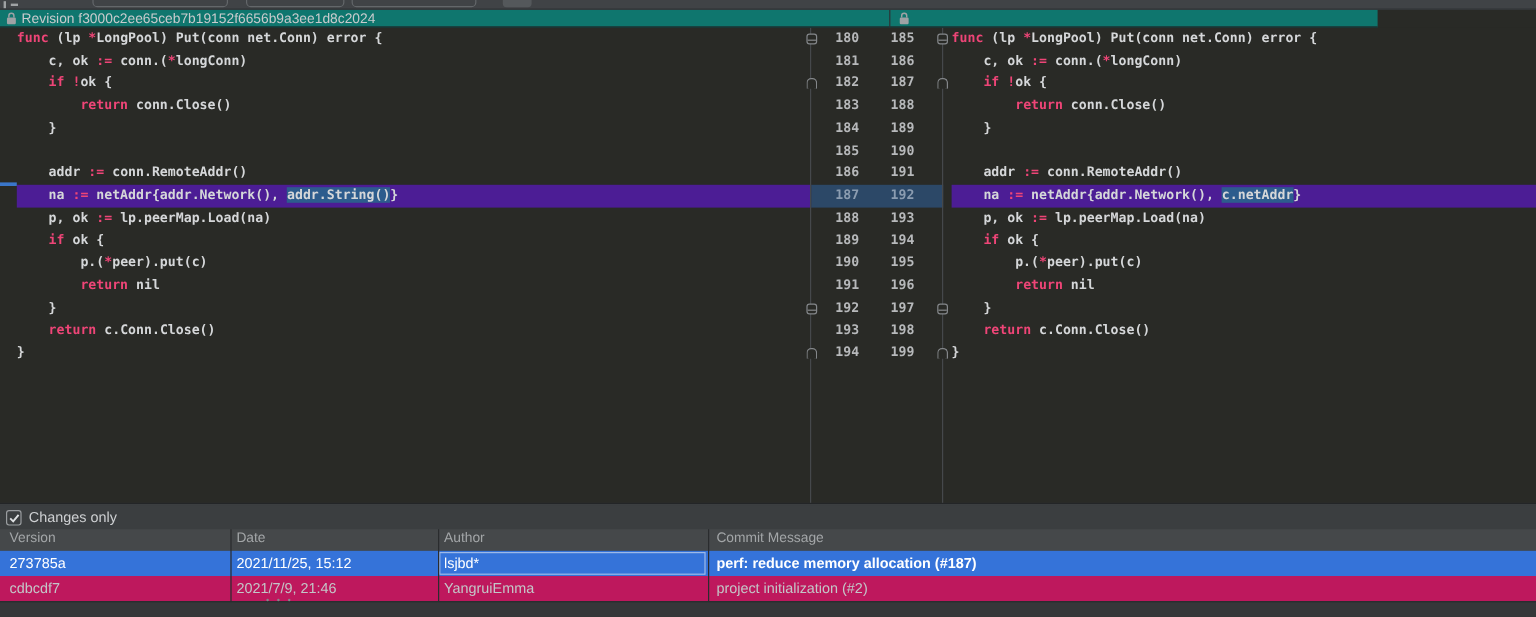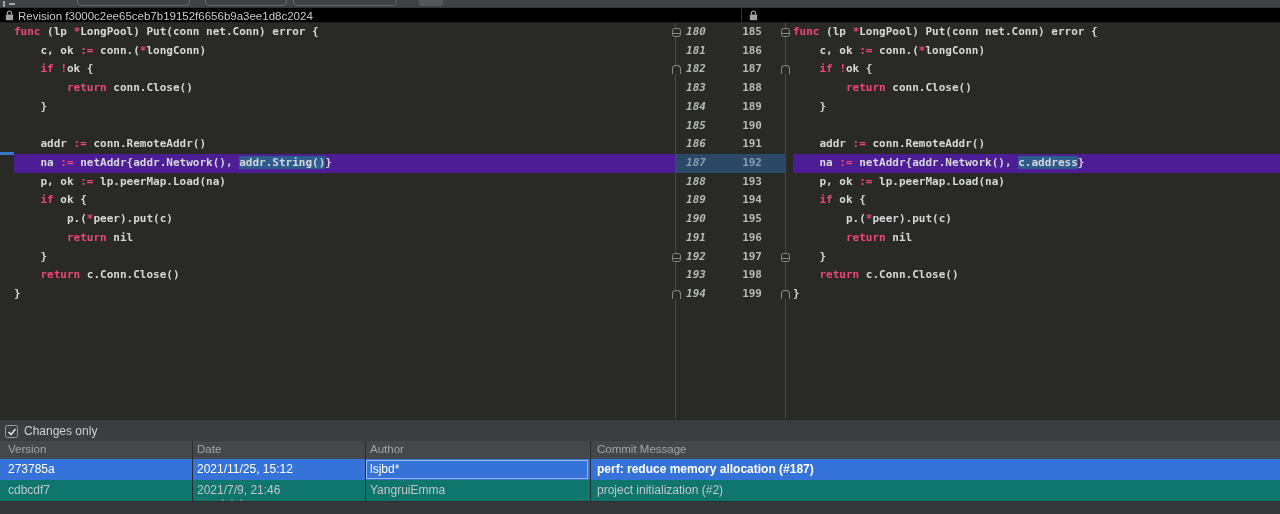--- a/index.html
+++ b/index.html
@@ -7,58 +7,58 @@
   body { position:relative; font-family:"Liberation Sans", sans-serif; }
 
   
   .top-strip { position:absolute; left:0; top:0; width:1280px; height:8px; background:#404346; border-bottom:1px solid #333639; z-index:5; overflow:hidden; }
   .cut-field { position:absolute; top:-13px; height:19px; border:1px solid #63676a; border-radius:4px; background:#404346; }
   .cut-btn { position:absolute; top:-7px; width:24px; height:13px; border-radius:3px; background:#54585b; }
   .cut-filter { position:absolute; top:1px; width:16px; height:7px; }
   .cut-filter span { position:absolute; background:#9fa2a4; }
 
   
-  .pane-headers { position:absolute; left:0; top:8px; width:1280px; height:15px; background:#000000; border-bottom:1px solid #1f2123; z-index:4; }
+  .pane-headers { position:absolute; left:0; top:8px; width:1148px; height:15px; background:#0f766e; border-bottom:1px solid #1f2123; z-index:4; }
   .rev-title { position:absolute; top:0; height:15px; display:flex; align-items:center; gap:4px; color:#c9cbcd; font-size:11.5px; }
   .rev-title.left  { left:5px; }
   .rev-title.right { left:741px; padding-left:7px; border-left:1px solid #2f3235; }
   .lock-svg { width:9px; height:11px; flex:0 0 auto; }
 
   
   .diff-area { position:absolute; left:0; top:23px; width:1280px; height:396px; background:#292a26; }
   .hairline { position:absolute; top:0; height:396px; width:1px; background:#45484b; z-index:2; }
   .code-pane { position:absolute; top:0; font:700 11px "DejaVu Sans Mono", monospace; color:#d5d7d9; }
   .code-line { height:18.73px; line-height:18.73px; white-space:pre; }
   .code-line.sel { background:#4c1d95; }
   .code-line .k { color:#ee4577; }
   .code-line .h { background:#2d5c8d; }
   .gutter { position:absolute; left:676px; top:0; width:110px; font:700 11px "DejaVu Sans Mono", monospace; z-index:1; }
   .gutter-row { height:18.73px; line-height:18.73px; display:flex; color:#b7b9bb; }
   .gutter-row.sel { background:#2c4867; color:#8b9cb0; }
-  .gutter-row .n1 { width:40px; text-align:center;font-style:italic; }
+  .gutter-row .n1 { width:40px; text-align:right; }
   .gutter-row .n2 { width:46px; text-align:right; }
   .change-dash { position:absolute; left:0; top:129px; width:14px; height:3px; background:#3a76c9; z-index:3; }
   .fold-marker { position:absolute; width:9px; z-index:3; background:#292a26; border:1px solid #84878a; }
   .fold-marker.box { height:9px; border-radius:2.5px; }
   .fold-marker.box::after { content:""; position:absolute; left:0; right:0; top:4px; height:1px; background:#84878a; }
   .fold-marker.arch { height:9px; border-bottom:none; border-radius:4px 4px 0 0; }
 
   
   .bottom-panel { position:absolute; left:0; top:419px; width:1280px; height:95px; background:#3b3e40; border-top:1px solid #232527; }
   .changes-bar { position:absolute; left:0; top:1px; width:1280px; height:20px; background:#3b3e40; }
   .checkbox { position:absolute; left:5px; top:4px; width:13px; height:13px; border:1px solid #9a9da0; border-radius:2.5px; background:#3b3e40; }
   .checkbox svg { position:absolute; left:1px; top:1px; }
   .changes-label { position:absolute; left:24px; top:3px; font-size:12px; color:#ced0d2; }
 
   .table-header { position:absolute; left:0; top:21px; width:1280px; height:18px; background:#45484a; }
   .th-cell { position:absolute; top:2px; font-size:11.5px; color:#a3a6a8; }
   .col-div { position:absolute; top:21px; height:60px; width:1px; background:#2a2c2e; z-index:6; }
 
   .t-rows { position:absolute; left:0; top:39px; width:1280px; }
-  .t-row { position:absolute; left:0; width:1280px; height:21px; background:#0f766e; color:#c4c6c8; font-size:12px; }
+  .t-row { position:absolute; left:0; width:1280px; height:21px; background:#be185d; color:#c4c6c8; font-size:12px; }
   .t-row.sel { background:#3573d9; color:#ffffff; }
   .t-cell { position:absolute; top:3px; white-space:nowrap; }
   .t-row.sel .t-cell.msg { font-weight:bold; }
   .focus-ring { position:absolute; left:366px; top:1px; width:222px; height:19px; border:1px solid #9db9e8; pointer-events:none; }
 
   .bottom-strip { position:absolute; left:0; top:81px; width:1280px; height:14px; background:#353739; border-top:1px solid #292b2d; }
   .dots { position:absolute; left:222px; top:-3px; display:flex; gap:7px; }
   .dots i { width:2px; height:2px; border-radius:50%; background:#85888b; }
 </style>
 </head>
@@ -173,21 +173,21 @@
       </div>
     </div>
   <div class="code-pane" id="right-code" style="left:786px; width:494px; padding-left:7px;">
       <div class="code-line"><span class="k">func</span><span class="p"> (lp </span><span class="k">*</span><span class="p">LongPool) Put(conn net.Conn) error {</span></div>
       <div class="code-line"><span class="p">    c, ok </span><span class="k">:=</span><span class="p"> conn.(</span><span class="k">*</span><span class="p">longConn)</span></div>
       <div class="code-line"><span class="p">    </span><span class="k">if</span><span class="p"> </span><span class="k">!</span><span class="p">ok {</span></div>
       <div class="code-line"><span class="p">        </span><span class="k">return</span><span class="p"> conn.Close()</span></div>
       <div class="code-line"><span class="p">    }</span></div>
       <div class="code-line"></div>
       <div class="code-line"><span class="p">    addr </span><span class="k">:=</span><span class="p"> conn.RemoteAddr()</span></div>
-      <div class="code-line sel"><span class="p">    na </span><span class="k">:=</span><span class="p"> netAddr{addr.Network(), </span><span class="h">c.address</span><span class="p">}</span></div>
+      <div class="code-line sel"><span class="p">    na </span><span class="k">:=</span><span class="p"> netAddr{addr.Network(), </span><span class="h">c.netAddr</span><span class="p">}</span></div>
       <div class="code-line"><span class="p">    p, ok </span><span class="k">:=</span><span class="p"> lp.peerMap.Load(na)</span></div>
       <div class="code-line"><span class="p">    </span><span class="k">if</span><span class="p"> ok {</span></div>
       <div class="code-line"><span class="p">        p.(</span><span class="k">*</span><span class="p">peer).put(c)</span></div>
       <div class="code-line"><span class="p">        </span><span class="k">return</span><span class="p"> nil</span></div>
       <div class="code-line"><span class="p">    }</span></div>
       <div class="code-line"><span class="p">    </span><span class="k">return</span><span class="p"> c.Conn.Close()</span></div>
       <div class="code-line"><span class="p">}</span></div>
     </div>
   <div class="hairline" style="left:675px;"></div>
   <div class="hairline" style="left:785px;"></div>

